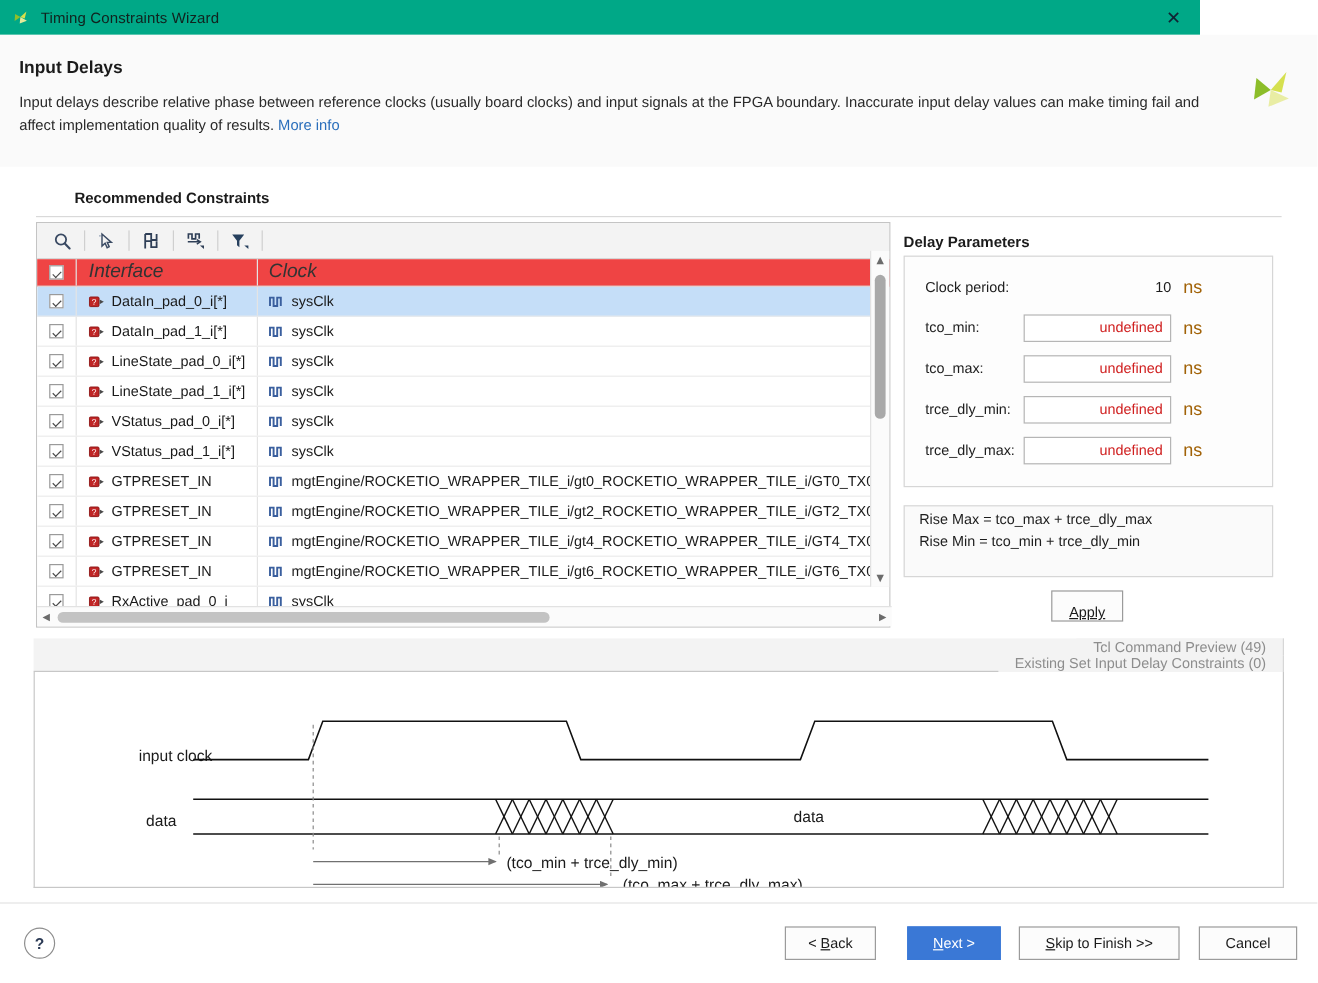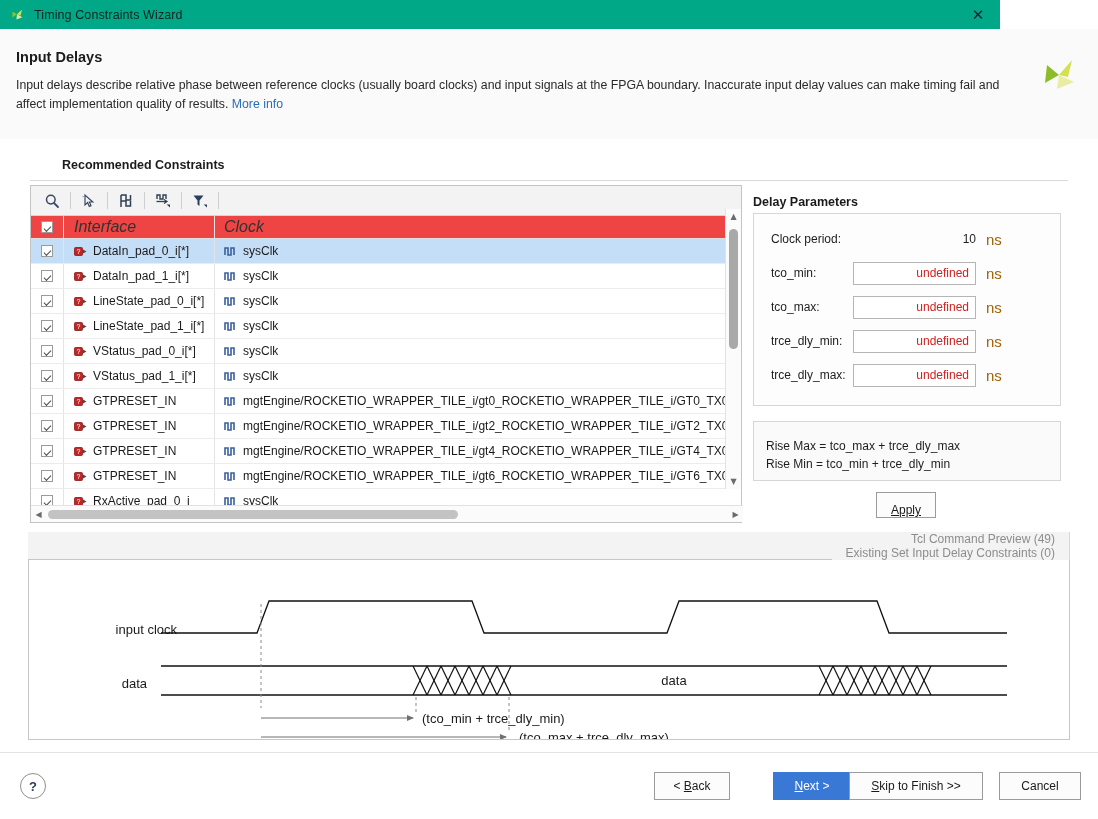--- a/index.html
+++ b/index.html
@@ -134,21 +134,21 @@
   .dp-input {
     position:absolute; left:99px; width:123px; height:23px;
     border:1px solid #b5b5b5; background:#fff;
     font-size:12px; color:#d02020; text-align:right;
     padding:0 6px; line-height:21px; font-family:"Liberation Sans", sans-serif;
   }
   .dp-unit { position:absolute; left:232px; font-size:15px; color:#a16207; }
 
   .formula-box {
     position:absolute; left:753px; top:421px; width:308px; height:60px;
-    background:#fafafa; border:1px solid #d6d6d6; padding:15px 12px;
+    background:#fafafa; border:1px solid #d6d6d6; padding:2px 12px;
     font-size:12px; color:#1d1d1d; line-height:18px;
   }
   .apply-btn {
     position:absolute; left:876px; top:492px; width:60px; height:26px;
     background:#fcfcfc; border:1px solid #9b9b9b;
     font-size:12px; color:#1a1a1a; display:flex; align-items:flex-end; justify-content:center;
     cursor:pointer;
   }
   .apply-btn u { text-decoration:underline; }
 
@@ -185,21 +185,21 @@
   }
   .btn {
     position:absolute; top:772px; height:28px;
     background:#fcfcfc; border:1px solid #9b9b9b;
     font-size:12px; color:#1a1a1a;
     display:flex; align-items:center; justify-content:center; cursor:pointer;
   }
   .btn.primary { background:#3a78d6; border:1px solid #3a78d6; color:#ffffff; }
   .btn u { text-decoration:underline; }
   #btn-back   { left:654px; width:76px; }
-  #btn-next   { left:773px; width:78px; }
+  #btn-next   { left:756px; width:78px; }
   #btn-skip   { left:849px; width:134px; }
   #btn-cancel { left:999px; width:82px; }
 </style>
 </head>
 <body>
 
 <div id="app">
 
   <div class="titlebar">
     <svg class="titlebar-icon" viewBox="0 0 16 16">

